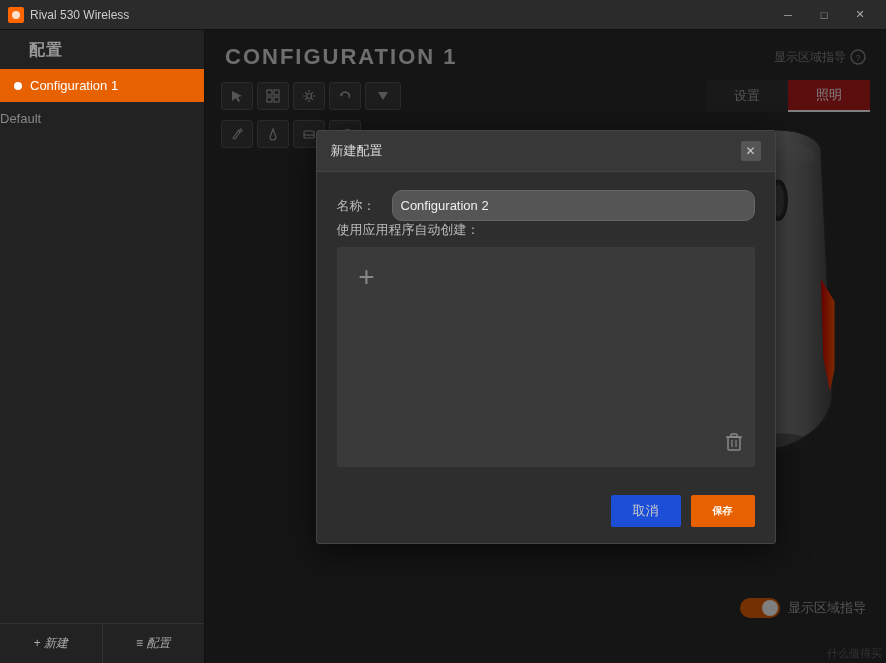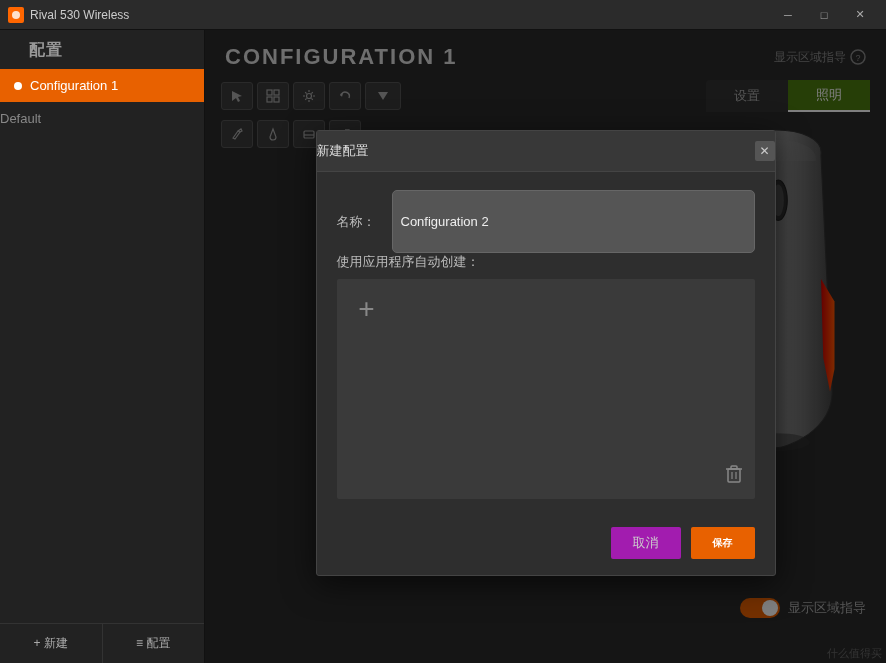--- a/index.html
+++ b/index.html
@@ -109,20 +109,21 @@
     .sidebar-bottom-btn {
       flex: 1;
       display: flex;
       align-items: center;
       justify-content: center;
       gap: 5px;
       color: #aaa;
       font-size: 12px;
       cursor: pointer;
       border-right: 1px solid #333;
+      font-style: italic;
     }
     .sidebar-bottom-btn:last-child { border-right: none; }
 
     
     .main-content {
       flex: 1;
       background: #2a2a2a;
       display: flex;
       flex-direction: column;
       position: relative;
@@ -187,21 +188,21 @@
       background: #333;
       border: none;
       color: #aaa;
       font-size: 13px;
       cursor: pointer;
       font-family: inherit;
       position: relative;
     }
     .tab-btn.active {
       color: #fff;
-      background: #4d7c0f;
+      background: #b91c1c;
       border-bottom: 2px solid #fff;
     }
     .tab-btn:first-child { border-radius: 4px 0 0 0; }
 
     
     .toolbar2 {
       display: flex;
       align-items: center;
       padding: 0 16px 10px;
       gap: 4px;
@@ -300,21 +301,21 @@
     }
     .dialog {
       background: #2e2e2e;
       border: 1px solid #444;
       border-radius: 3px;
       width: 460px;
       box-shadow: 0 8px 32px rgba(0,0,0,0.6);
     }
     .dialog-header {
       background: #383838;
-      padding: 10px 0;
+      padding: 10px 14px;
       display: flex;
       align-items: center;
       justify-content: space-between;
       border-bottom: 1px solid #444;
     }
     .dialog-title {
       font-size: 13px;
       color: #ddd;
     }
     .dialog-close {
@@ -339,22 +340,22 @@
     .form-label {
       font-size: 13px;
       color: #bbb;
       width: 45px;
       flex-shrink: 0;
     }
     .form-input {
       flex: 1;
       background: #555;
       border: 1px solid #666;
-      border-radius: 5px;
-      padding: 23px 8px;
+      border-radius: 10px;
+      padding: 7px 8px;
       color: #eee;
       font-size: 13px;
       font-family: inherit;
       outline: none;
     }
     .form-section-label {
       font-size: 13px;
       color: #bbb;
       margin-bottom: 8px;
     }
@@ -387,21 +388,21 @@
       cursor: pointer;
     }
     .dialog-footer {
       padding: 10px 20px 16px;
       display: flex;
       justify-content: flex-end;
       gap: 10px;
     }
     .btn-cancel {
       padding: 7px 22px;
-      background: #a21caf;
+      background: #1d4ed8;
       border: none;
       border-radius: 2px;
       color: #ccc;
       font-size: 13px;
       font-family: inherit;
       cursor: pointer;
     }
     .btn-save {
       padding: 7px 22px;
       background: #e86100;

